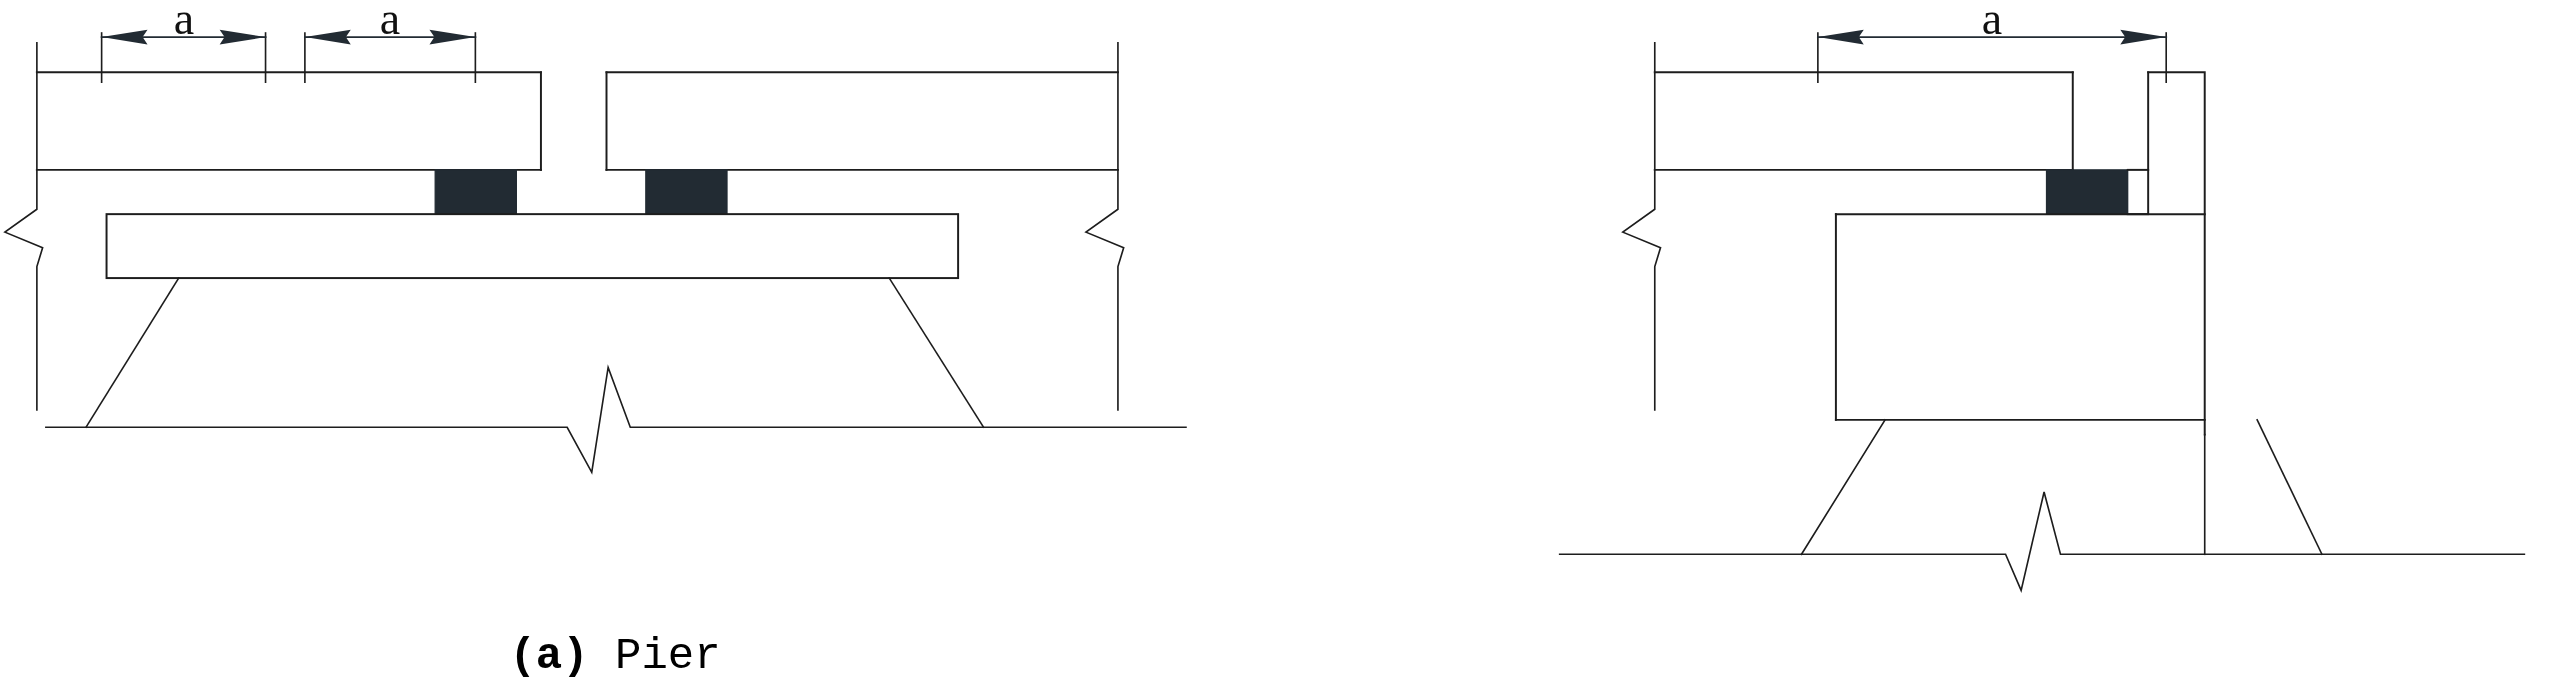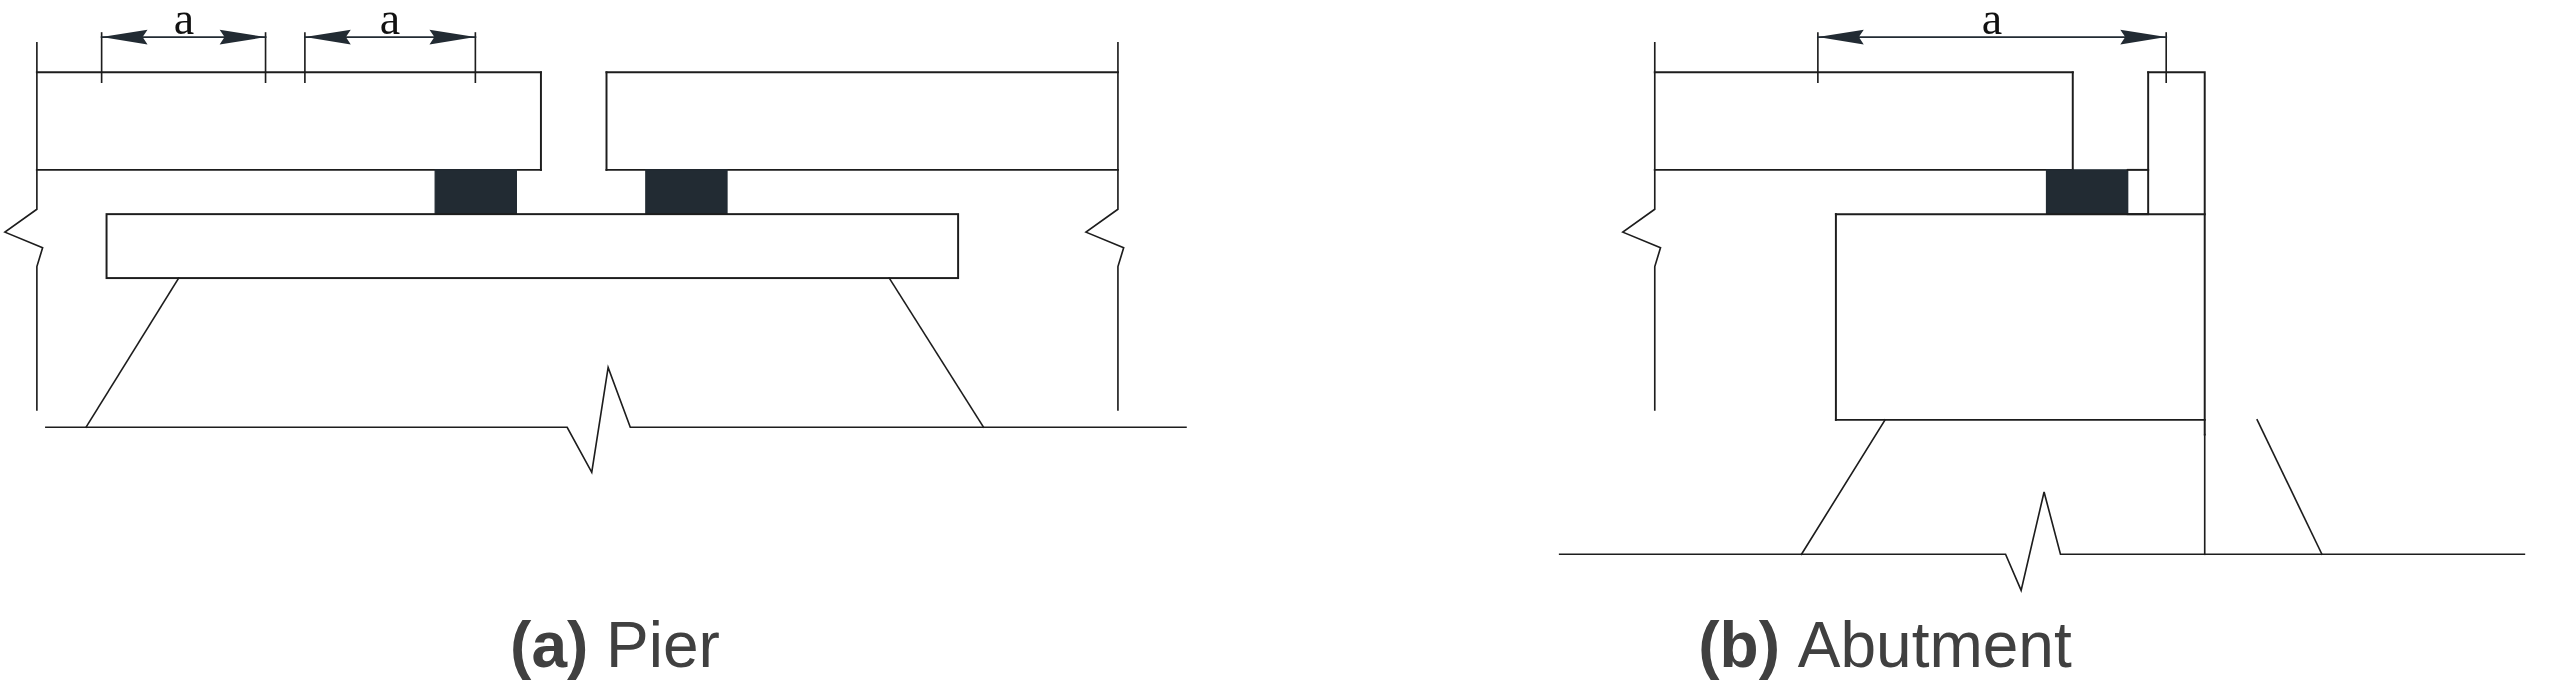--- a/index.html
+++ b/index.html
@@ -26,24 +26,24 @@
     left: 0;
     top: 0;
     width: 2576px;
     height: 684px;
     display: block;
   }
   .caption {
     position: absolute;
     bottom: 4.9px;
     text-align: center;
-    font-family: Liberation Sans, sans-serif;
-    font-size: 64px;
+    font-family: Liberation Mono, monospace;
+    font-size: 44px;
     line-height: 1.05;
-    color: #404040;
+    color: #000000;
     white-space: nowrap;
     user-select: none;
   }
   .caption .lbl { font-weight: bold; }
   .caption .nm  { font-weight: normal; }
   #caption-a { left: 328px;  width: 574px; }
   #caption-b { left: 1557px; width: 656px; }
   .dimlabel {
     position: absolute;
     font-family: "Liberation Serif", "DejaVu Serif", serif;
@@ -184,18 +184,15 @@
   <div class="dimlabel" style="left:102px; top:-8.2px; width:164px;">a</div>
 
   <div class="dimlabel" style="left:305px; top:-8.2px; width:170px;">a</div>
 
   <div class="dimlabel" style="left:1818px; top:-8.2px; width:348px;">a</div>
 
   <div class="caption" id="caption-a">
     <span class="lbl">(a)</span><span>&nbsp;</span><span class="nm">Pier</span>
   </div>
 
-  <div class="caption" id="caption-b">
-    <span class="lbl">(b)</span><span>&nbsp;</span><span class="nm">Abutment</span>
-  </div>
 
 </div>
 
 
 </body></html>

